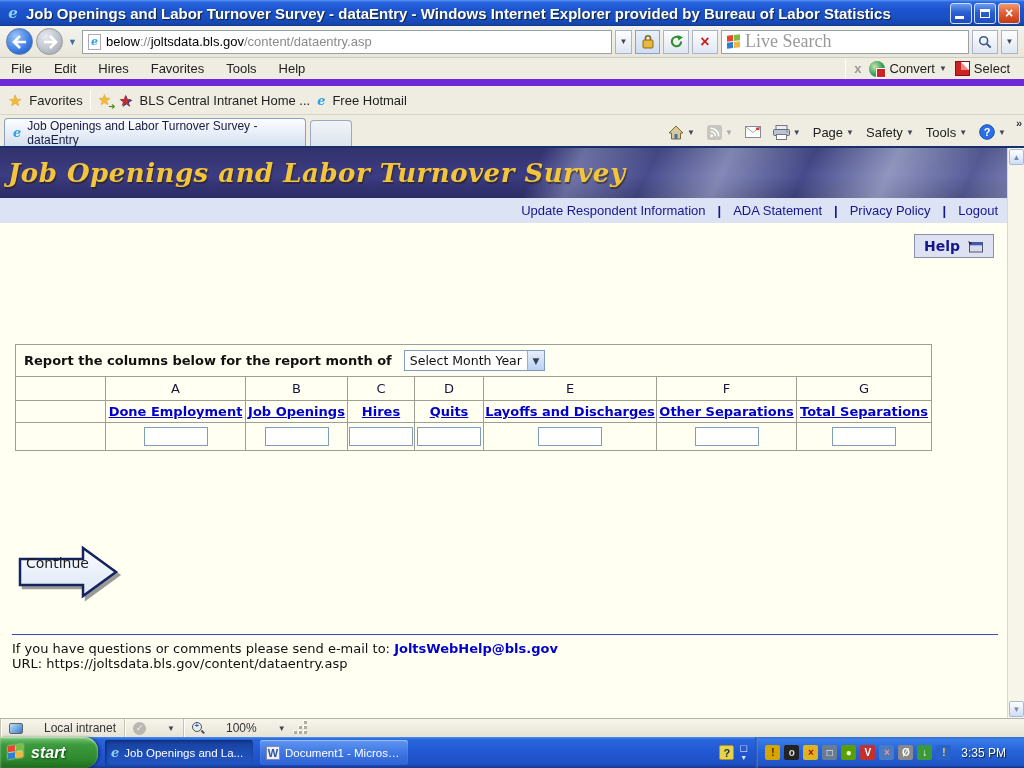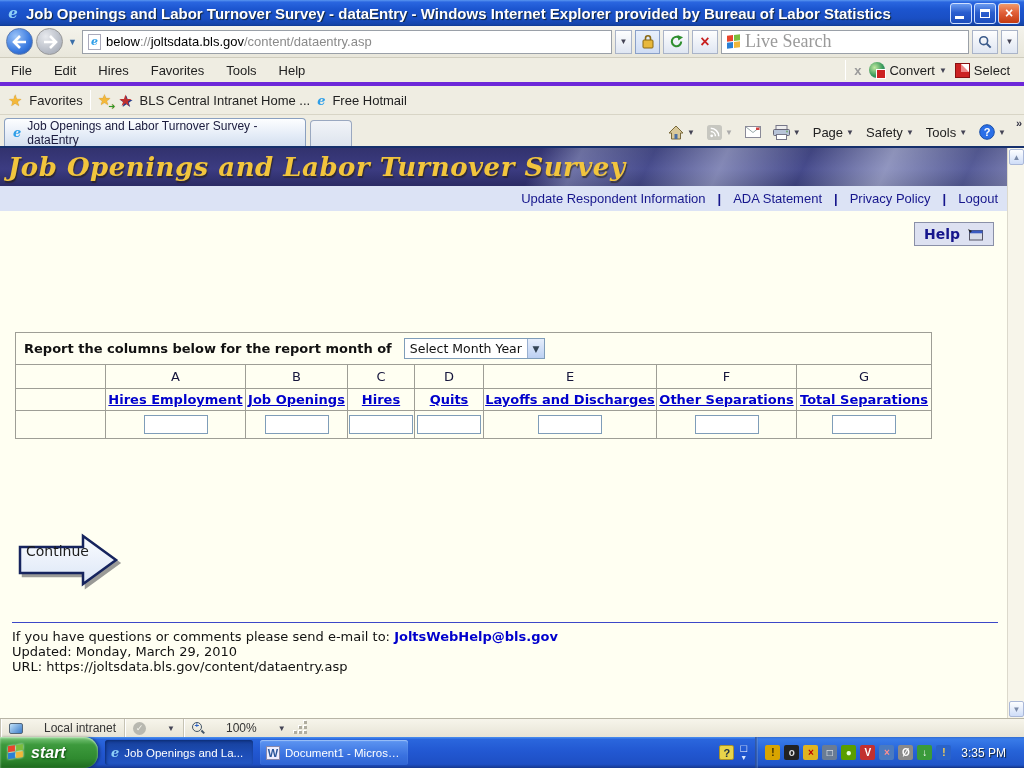--- a/index.html
+++ b/index.html
@@ -39,21 +39,21 @@
   .iconbtn { width:26px; }
   .stop-x { color:#c82020; font-weight:bold; font-size:16px; line-height:1; }
   .searchbox { width:248px; height:24px; background:#fff; border:1px solid #9aa0a8; display:flex; align-items:center; padding:0 5px; gap:5px; flex:0 0 auto; }
   .winflag { width:13px; height:13px; display:grid; grid-template-columns:6px 6px; grid-template-rows:6px 6px; gap:1px; transform:skewY(-6deg); flex:0 0 auto; }
   .winflag i:nth-child(1){background:#e8452c;} .winflag i:nth-child(2){background:#7cbe3c;}
   .winflag i:nth-child(3){background:#2a7fd4;} .winflag i:nth-child(4){background:#f0b73a;}
   .searchbox input { border:none; outline:none; flex:1; font-size:18px; color:#0f766e; background:transparent; font-family:Liberation Serif, serif; }
   .searchbox input::placeholder { color:#9a9a9a; }
 
   
-  .menubar { height:28px; background:#efede2; border-bottom:4px solid #6d28d9; display:flex; align-items:center; font-size:13px; color:#222; }
+  .menubar { height:28px; background:#efede2; border-bottom:7px solid #6d28d9; display:flex; align-items:center; font-size:13px; color:#222; }
   .menuitem { padding:5px 11px; }
   .menubar .right { margin-left:auto; display:flex; align-items:center; gap:8px; padding-right:14px; }
   .vsep { width:1px; height:20px; background:#c8c5b6; border-right:1px solid #fff; }
   .cmd-x { color:#9a9a9a; font-weight:bold; font-size:13px; }
   .cmdgroup { display:flex; align-items:center; gap:4px; }
   .globe-pdf { width:16px; height:16px; border-radius:50%; background:radial-gradient(circle at 35% 35%,#bfe8a0,#3a9a5a 55%,#1a6a8a); position:relative; }
   .globe-pdf::after { content:""; position:absolute; right:-1px; bottom:-1px; width:8px; height:8px; background:#c22; border:1px solid #fff; }
   .pdf-red { width:15px; height:15px; background:#c22; border:1px solid #811; position:relative; }
   .pdf-red::after { content:""; position:absolute; right:0; top:0; border:4px solid #fff; border-left-color:#e88; border-bottom-color:#e88; }
 
@@ -70,21 +70,21 @@
     background:linear-gradient(180deg,#fdfeff,#e4ecf7 60%,#d4e0f0); display:flex; align-items:center; gap:6px; padding:0 8px; font-size:12px; color:#1a1a3c; }
   .tab .ie-e { font-size:13px; }
   .tabstub { position:absolute; left:310px; bottom:0; width:42px; height:26px; border:1px solid #9aa8c0; border-bottom:none; border-radius:4px 4px 0 0; background:linear-gradient(180deg,#f2f4f8,#dde4ee); }
   .tabtools { position:absolute; right:14px; top:4px; height:26px; display:flex; align-items:center; gap:4px; font-size:13px; color:#222; }
   .ttbtn { display:flex; align-items:center; gap:3px; padding:2px 4px; }
   .ddv { font-size:8px; color:#445; }
   .overflow-chev { position:absolute; right:2px; top:2px; font-size:11px; color:#334; font-weight:bold; }
 
   
   .content { position:absolute; top:148px; left:0; width:1024px; height:570px; background:#fffff2; }
-  .banner { height:38px; background:
+  .banner { height:50px; background:
       linear-gradient(115deg, rgba(255,255,255,0) 52%, rgba(190,200,228,0.40) 56%, rgba(120,140,190,0.22) 63%, rgba(205,214,238,0.50) 70%, rgba(110,130,180,0.22) 78%, rgba(215,224,244,0.55) 86%, rgba(150,168,208,0.30) 94%, rgba(225,232,248,0.45) 100%),
       linear-gradient(180deg,#32326e,#3c3c82 55%,#2b2b64);
     display:flex; align-items:center; padding-left:8px; }
   .banner-title { font-family:"DejaVu Serif", serif; font-style:italic; font-weight:bold; font-size:26px; color:#f2c53d; text-shadow:1px 2px 1px rgba(40,30,0,0.55); letter-spacing:0.5px; }
   .pagenav { height:25px; background:#dce3f5; display:flex; align-items:center; justify-content:flex-end; padding-right:26px; font-size:13px; color:#16168c; gap:12px; }
   .pagenav a { color:#16168c; text-decoration:none; }
   .pagenav .sep { font-weight:bold; }
 
   .pagebody { position:relative; height:507px; font-family:"DejaVu Sans", sans-serif; }
   .helpbtn { position:absolute; top:11px; right:30px; display:flex; align-items:center; gap:7px; background:#dde1f1; border:1px solid #8a90a8; padding:3px 9px; }
@@ -383,21 +383,21 @@
           <td>A</td>
           <td>B</td>
           <td>C</td>
           <td>D</td>
           <td>E</td>
           <td>F</td>
           <td>G</td>
         </tr>
         <tr class="links">
           <td></td>
-          <td><a href="#">Hires Employment</a></td>
+          <td><a href="#">Done Employment</a></td>
           <td><a href="#">Job Openings</a></td>
           <td><a href="#">Hires</a></td>
           <td><a href="#">Quits</a></td>
           <td><a href="#">Layoffs and Discharges</a></td>
           <td><a href="#">Other Separations</a></td>
           <td><a href="#">Total Separations</a></td>
         </tr>
         <tr class="inputs">
           <td></td>
           <td><input style=""></td>
@@ -420,21 +420,20 @@
           </defs>
         <polygon points="3,15 66,15 66,4 99,28 66,52 66,41 3,41" fill="url(#cg)" stroke="#16245e" stroke-width="2.5"></polygon>
       </svg>
       <span class="continue-label">Continue</span>
 
       <div class="pagefooter">
         <div class="rule"></div>
         <div>
           <span>If you have questions or comments please send e-mail to: </span><b>JoltsWebHelp@bls.gov</b>
         </div>
-        <div>Updated: Monday, March 29, 2010</div>
         <div>URL: https://joltsdata.bls.gov/content/dataentry.asp</div>
       </div>
     </div>
 
     <div class="vscroll">
       <div class="scrollbtn up">▲</div>
       <div class="scrollbtn down">▼</div>
     </div>
   </div>
 

